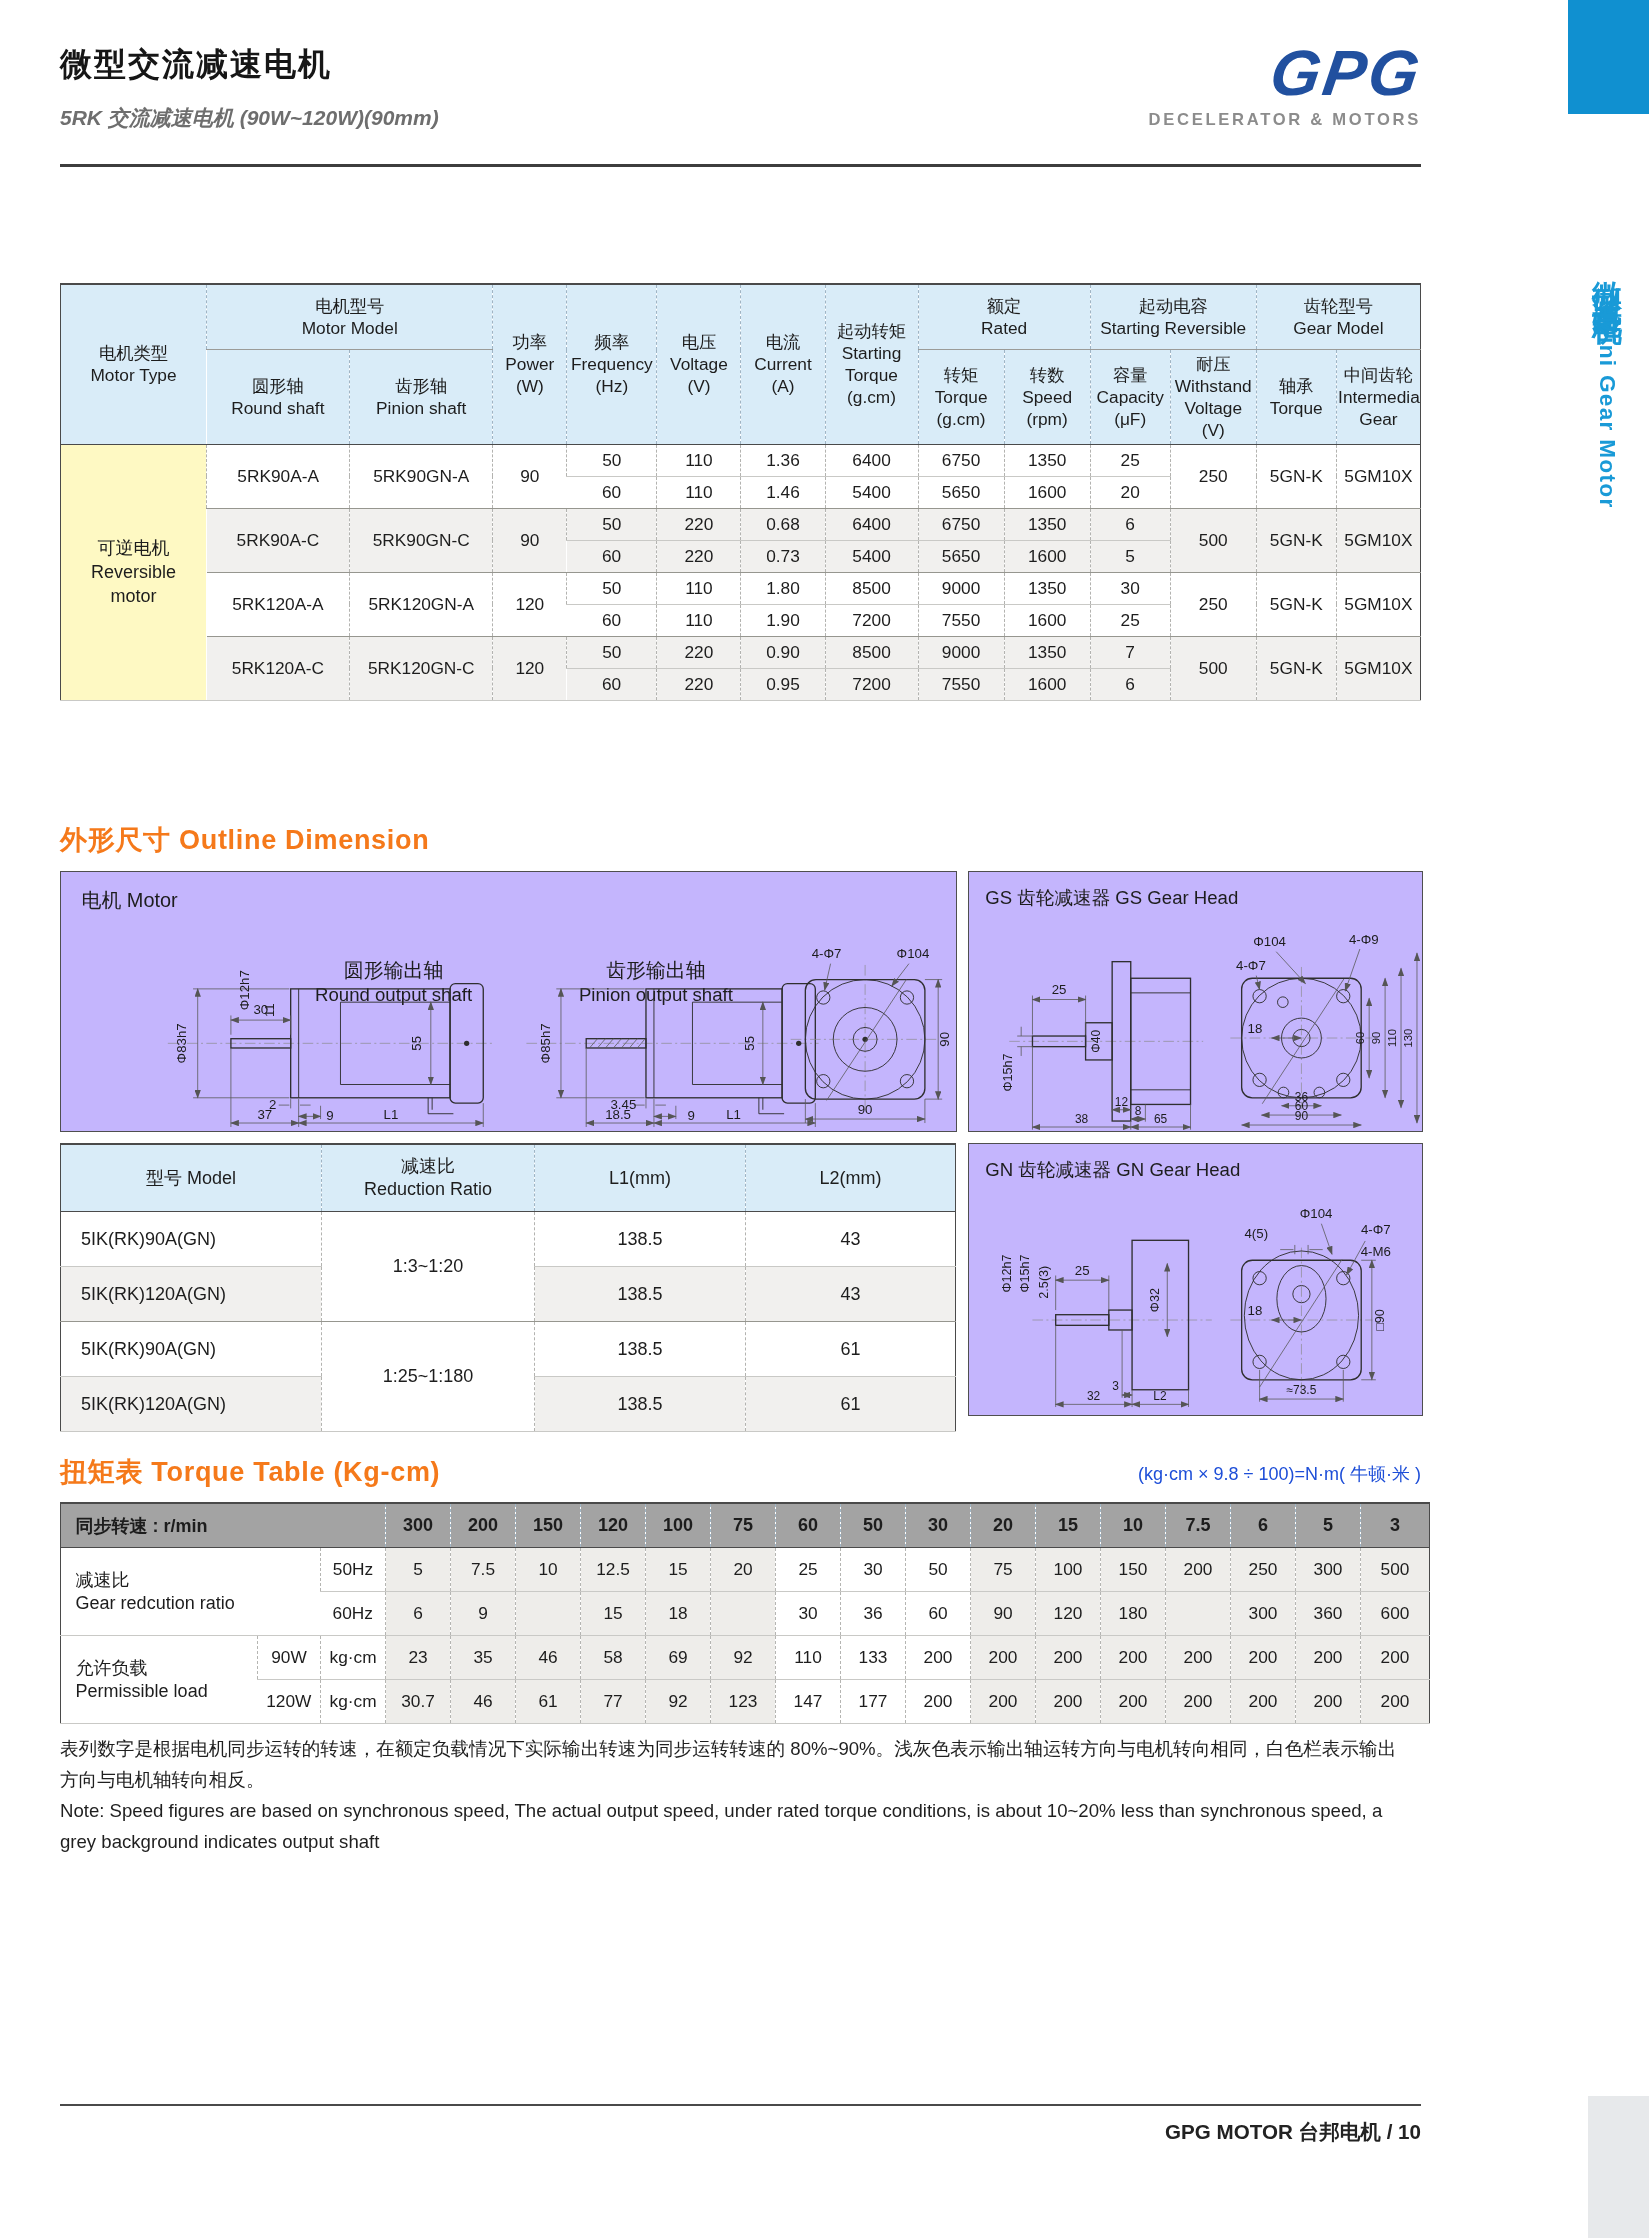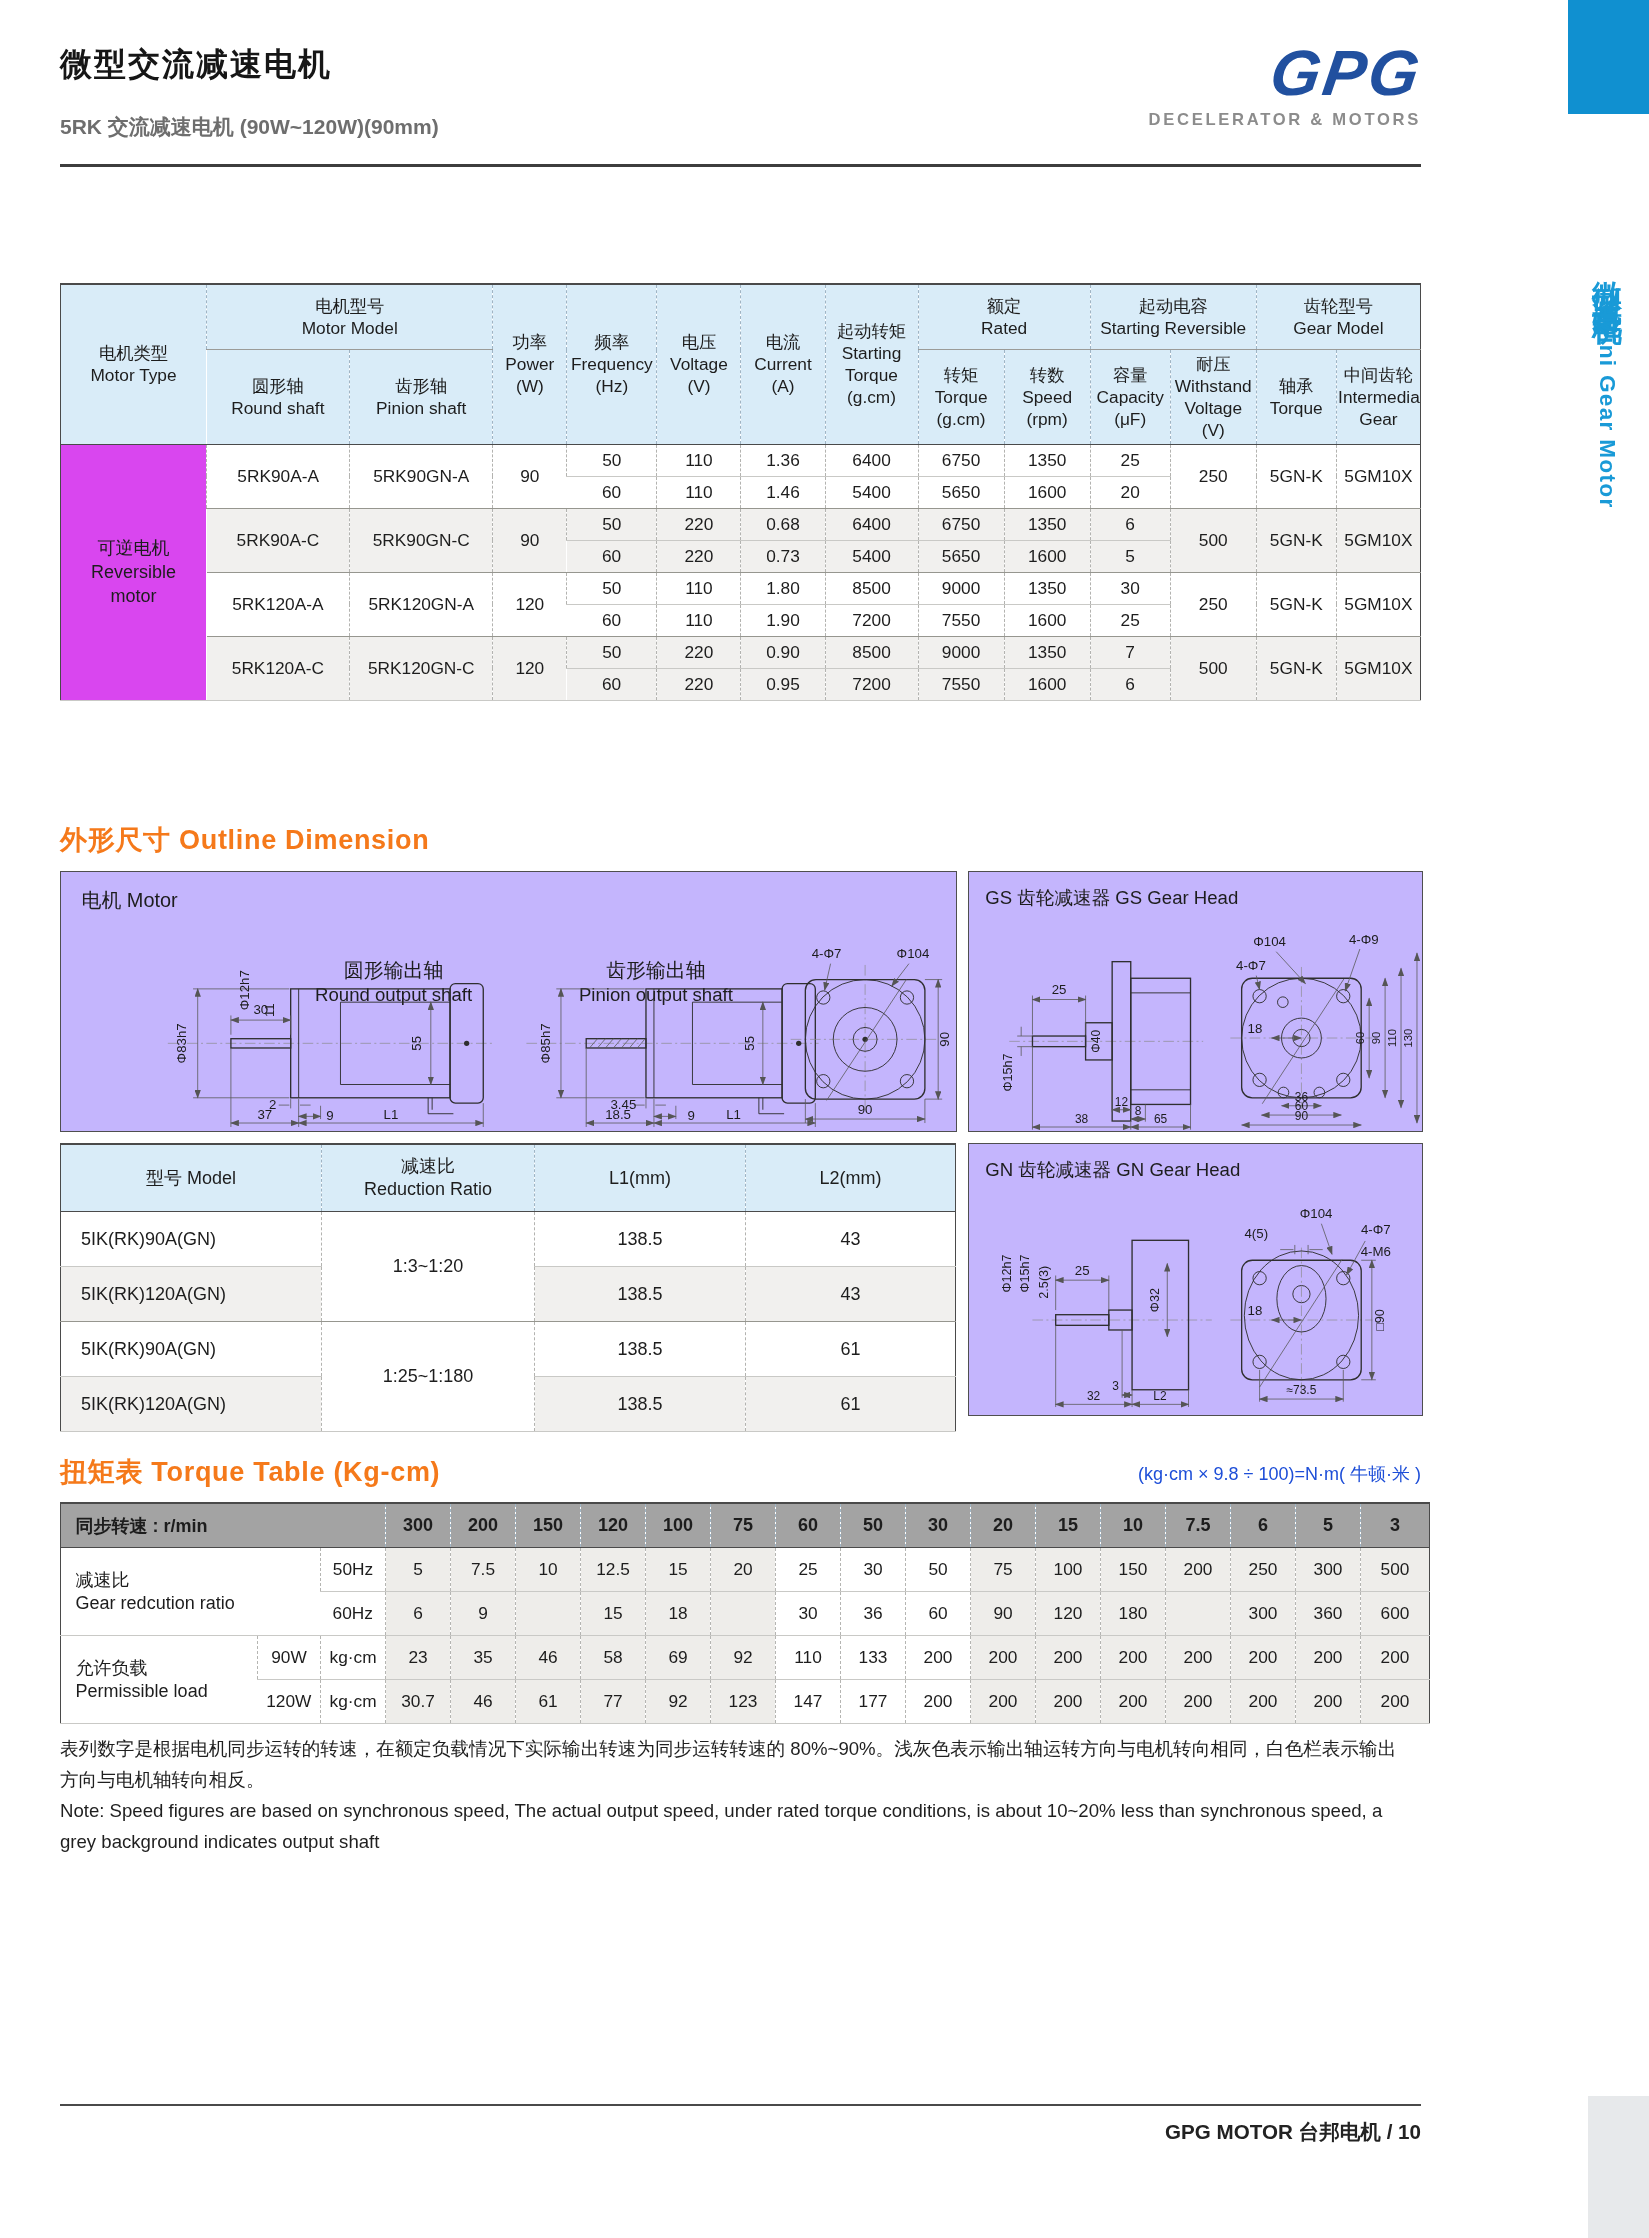--- a/index.html
+++ b/index.html
@@ -2,21 +2,21 @@
 <html style="font-size:10.6px"><head>
 <meta charset="utf-8">
 <style>
   html,body{margin:0;padding:0;background:#ffffff;}
   #page{position:relative;width:1649px;height:2239px;background:#fff;
         font-family:"Liberation Sans",sans-serif;color:#1d1d1d;overflow:hidden;}
   .abs{position:absolute;}
   .sec-title{font-size:27px;font-weight:bold;color:#f5791a;letter-spacing:0.7px;}
   
   .hdr-title{left:60px;top:43px;font-size:32px;font-weight:bold;color:#161616;letter-spacing:2px;}
-  .hdr-sub{left:60px;top:113px;font-size:21px;font-weight:bold;color:#6e6e6e;}
+  .hdr-sub{left:60px;top:104px;font-size:21px;font-weight:bold;color:#6e6e6e;font-style:italic;}
   .hdr-rule{left:60px;top:164px;width:1361px;height:2.7px;background:#3d3d3d;}
   .logo{left:1131px;top:40px;width:290px;display:flex;flex-direction:column;align-items:flex-end;}
   .logo-g{font-size:64px;line-height:67px;font-weight:900;font-style:italic;color:#21509f;
           transform:skewX(-8deg);letter-spacing:2.7px;}
   .logo-tag{font-size:16.6px;font-weight:bold;color:#8c8c8c;letter-spacing:2.7px;margin-top:2.7px;}
   
   .side-block{left:1568px;top:0;width:81px;height:114px;background:#1090d0;}
   .side-text{left:1586px;top:257px;writing-mode:vertical-rl;text-orientation:mixed;
              color:#199ad7;font-weight:bold;}
   .side-cn{font-size:30px;letter-spacing:6.7px;}
@@ -30,21 +30,21 @@
   .spec th{background:#d9ecf8;font-weight:normal;font-size:17.3px;line-height:22px;
            padding:2.7px 1.3px;border-left:0.7px dashed #9fb4c4;border-bottom:1.3px solid #4a4a4a;
            text-align:center;vertical-align:middle;}
   .spec th.grp{border-bottom:0.7px solid #9b9b98;margin-top:44px;}
   .spec tr.h1 th{height:59px;} .spec tr.h2 th{height:82px;}
   .spec td{text-align:center;font-size:17.3px;height:31px;padding:0 1.3px;
            border-bottom:0.7px solid #c9c9c6;border-left:0.7px dashed #b3b3b0;vertical-align:middle;}
   .spec td:first-child,.spec th:first-child{border-left:none;}
   .spec td.gb{border-bottom:1.3px solid #96968f;}
   .spec tr.gray td{background:#f1f0ee;}
-  .spec td.mt{font-size:18px;line-height:24px;background:#d946ef;margin-left:42px;}
+  .spec td.mt{font-size:18px;line-height:24px;background:#fef9c3;margin-left:42px;}
   
   .mod{width:895px;border:1.3px solid #4a4a4a;border-top:2.7px solid #4a4a4a;}
   .mod th{background:#d9ecf8;font-weight:normal;font-size:18px;line-height:23px;height:64px;
           border-left:0.7px dashed #9fb4c4;border-bottom:1.3px solid #4a4a4a;vertical-align:middle;}
   .mod td{font-size:18px;height:52px;text-align:center;border-bottom:0.7px solid #c9c9c6;
           border-left:0.7px dashed #b3b3b0;vertical-align:middle;}
   .mod td:first-child,.mod th:first-child{border-left:none;}
   .mod td.model{text-align:left;padding-left:20px;}
   .mod tr.gray td{background:#f1f0ee;}
   .mod td.gb{border-bottom:1.3px solid #96968f;}

